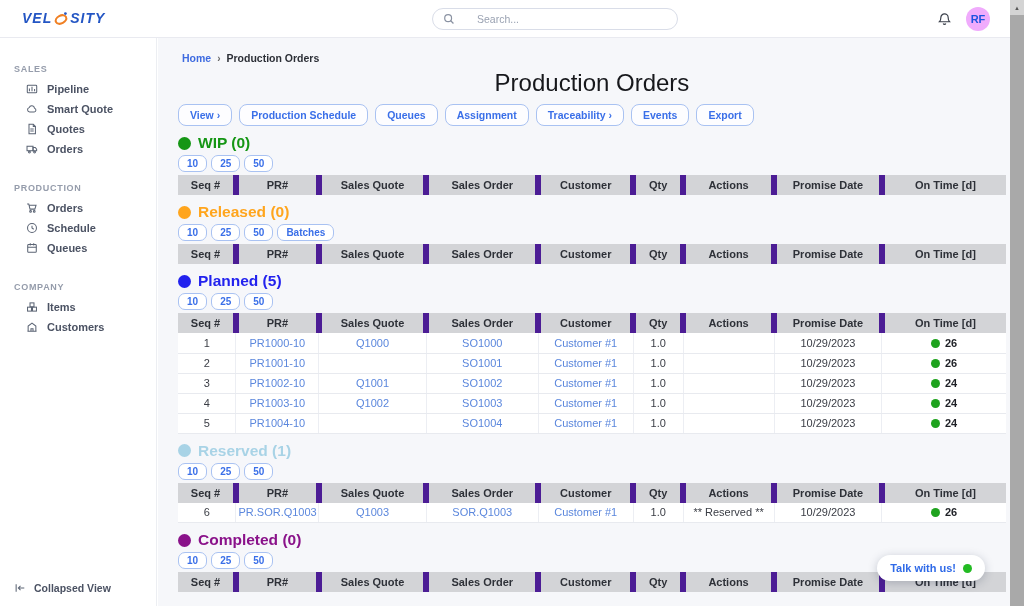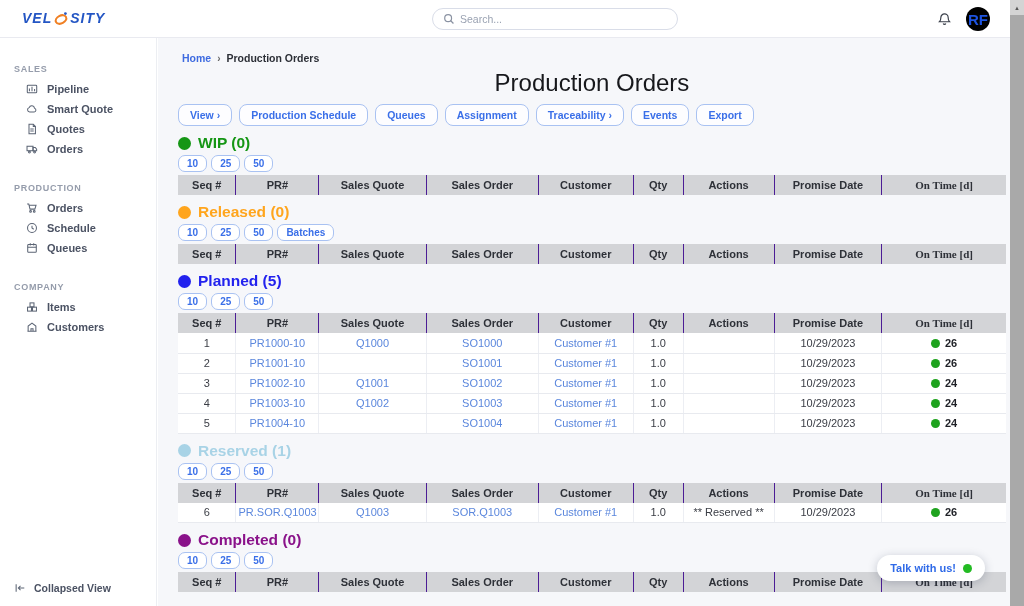--- a/index.html
+++ b/index.html
@@ -7,27 +7,27 @@
   body { font-family:"Liberation Sans",sans-serif; background:#fff; position:relative; }
 
   
   .topbar { position:absolute; left:0; top:0; right:14px; height:38px; background:#fff;
             border-bottom:1px solid #e9eaf0; z-index:5; }
   .logo { position:absolute; left:22px; top:10px; display:flex; align-items:center;
           font-size:14px; font-weight:800; font-style:italic; color:#2456c4; letter-spacing:1px; }
   .logo svg { margin:0 1px; }
   .searchbox { position:absolute; left:432px; top:8px; width:246px; height:22px;
                border:1px solid #d9dde8; border-radius:12px; background:#fff;
-               display:flex; align-items:center; padding:0 10px; gap:5px; }
+               display:flex; align-items:center; padding:0 10px; gap:22px; }
   .searchbox input { border:none; outline:none; flex:1; font-size:10.5px; color:#444;
                      font-family:"Liberation Sans",sans-serif; background:transparent; }
   .searchbox input::placeholder { color:#9aa2b2; }
   .top-right { position:absolute; right:20px; top:7px; display:flex; align-items:center; gap:14px; }
-  .avatar { width:24px; height:24px; border-radius:50%; background:#000000; color:#1d53e0;
-            font-weight:bold; font-size:15px; display:flex; align-items:center; justify-content:center; }
+  .avatar { width:24px; height:24px; border-radius:50%; background:#f0abfc; color:#1d53e0;
+            font-weight:bold; font-size:11px; display:flex; align-items:center; justify-content:center; }
 
   
   .sidebar { position:absolute; left:0; top:38px; bottom:0; width:157px; background:#fff;
              border-right:1px solid #eceef2; z-index:4; }
   .nav-section-label { font-size:9px; font-weight:bold; color:#959cab; letter-spacing:.7px;
                        margin:24px 0 5px 14px; }
   .nav-section-label.first { margin-top:26px; }
   .nav-item { display:flex; align-items:center; gap:9px; padding:4px 0 4px 26px;
               font-size:11px; font-weight:600; color:#4b5263; cursor:pointer; }
   .nav-item svg { flex:0 0 auto; }
@@ -48,22 +48,22 @@
           font-family:"Liberation Sans",sans-serif; }
   .sec-head { display:flex; align-items:center; gap:7px; margin-top:8px;
               font-size:15.5px; font-weight:800; }
   .sec-dot { width:13px; height:13px; border-radius:50%; flex:0 0 auto; }
   .pagesizes { display:flex; gap:4px; margin-top:3px; }
   .psbtn { min-width:27px; padding:2px 8px; font-size:10px; font-weight:bold; color:#3a6fe8;
            border:1px solid #a9c2f2; border-radius:7px; background:#fff; cursor:pointer;
            font-family:"Liberation Sans",sans-serif; }
   table.grid { width:100%; border-collapse:collapse; margin-top:3px; table-layout:fixed; }
   table.grid th { background:#d3d4d7; font-size:11px; font-weight:bold; color:#2e3138;
-                  padding:4px 2px; border-right:1px solid #4c1d95; text-align:center; }
-  table.grid th:last-child { border-right:none;font-family:Liberation Serif, serif; }
+                  padding:4px 2px; border-right:6px solid #4c1d95; text-align:center; }
+  table.grid th:last-child { border-right:none; }
   table.grid td { background:#fff; font-size:11px; color:#3a3d45; padding:3px 2px; height:20px;
                   text-align:center; border-right:1px solid #eceef3; border-bottom:1px solid #e8eaef; }
   table.grid td:last-child { border-right:none; }
   table.grid th:nth-child(1), table.grid td:nth-child(1) { width:7%; }
   table.grid th:nth-child(2), table.grid td:nth-child(2) { width:10%; }
   table.grid th:nth-child(3), table.grid td:nth-child(3) { width:13%; }
   table.grid th:nth-child(4), table.grid td:nth-child(4) { width:13.5%; }
   table.grid th:nth-child(5), table.grid td:nth-child(5) { width:11.5%; }
   table.grid th:nth-child(6), table.grid td:nth-child(6) { width:6%;margin-left:24px; }
   table.grid th:nth-child(7), table.grid td:nth-child(7) { width:11%; }

